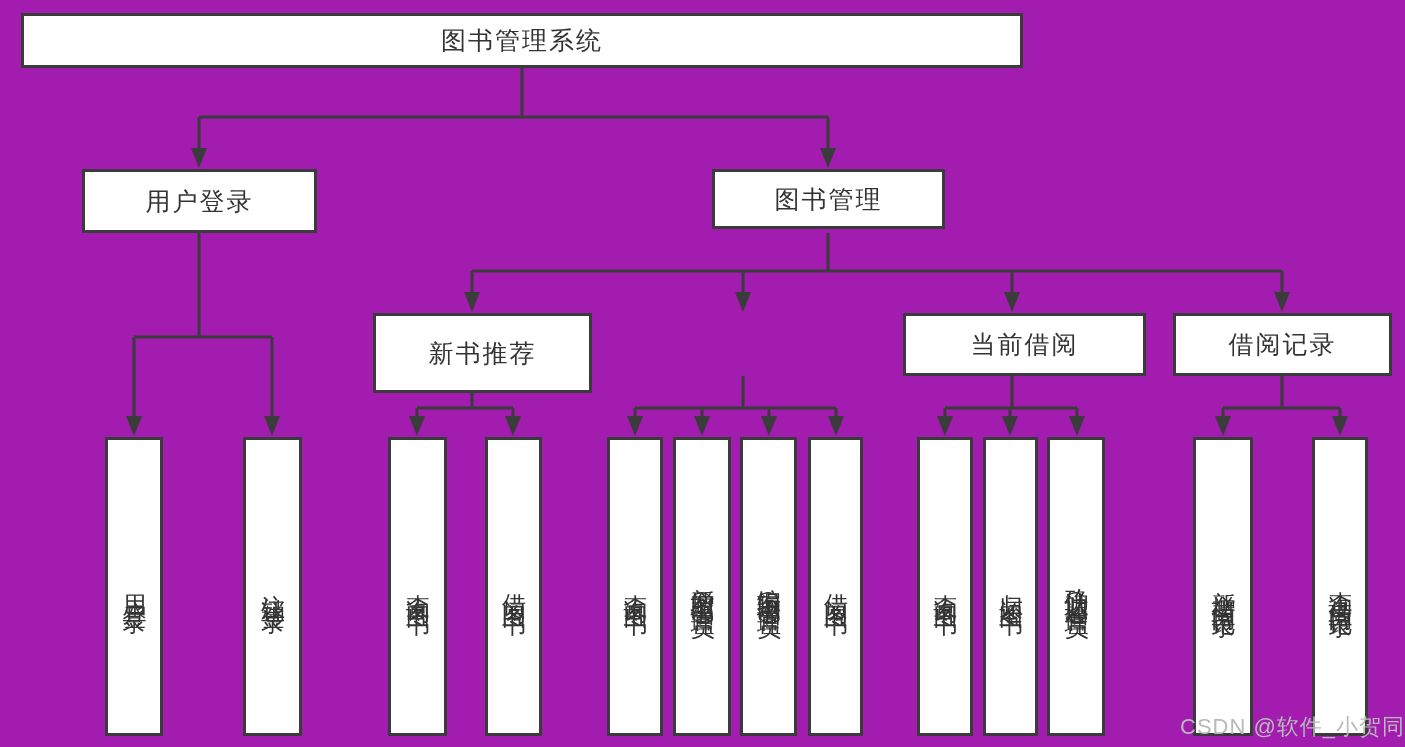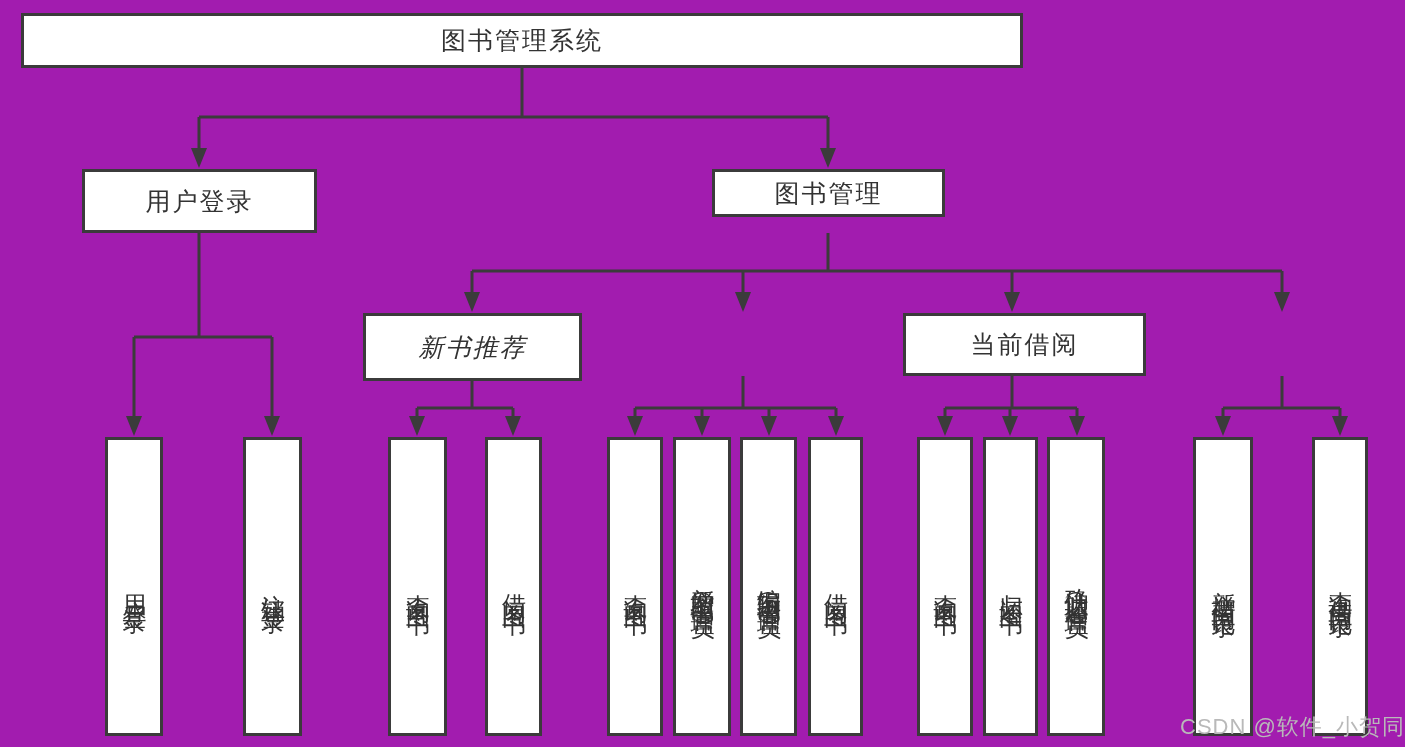--- a/index.html
+++ b/index.html
@@ -47,22 +47,22 @@
     font-size: 24px;
     letter-spacing: 6px;
     line-height: 1.2;
     color: #333333;
     z-index: 2;
     text-align: center;
   }
   
   .root        { left: 21px;   top: 13px;  width: 1002px; height: 55px; }
   .user-login  { left: 82px;   top: 169px; width: 235px;  height: 64px; }
-  .book-mgmt   { left: 712px;  top: 169px; width: 233px;  height: 48px; text-align: center; }
-  .rec         { left: 363px;  top: 313px; width: 219px;  height: 68px; font-style: italic; }
+  .book-mgmt   { left: 712px;  top: 169px; width: 233px;  height: 60px; text-align: center; }
+  .rec         { left: 373px;  top: 313px; width: 219px;  height: 80px; }
   .bb          { left: 633px;  top: 313px; width: 219px;  height: 63px; }
   .cb          { left: 903px;  top: 313px; width: 243px;  height: 63px; }
   .br          { left: 1173px; top: 313px; width: 219px;  height: 63px; }
   
   .leaf-ul     { left: 105px;  top: 437px; width: 58px; height: 299px; }
   .leaf-lo     { left: 243px;  top: 437px; width: 59px; height: 299px; }
   .leaf-rq     { left: 388px;  top: 437px; width: 59px; height: 299px; }
   .leaf-rb     { left: 485px;  top: 437px; width: 57px; height: 299px; }
   .leaf-bq     { left: 607px;  top: 437px; width: 56px; height: 299px; }
   .leaf-ba     { left: 673px;  top: 437px; width: 58px; height: 299px; letter-spacing: 4px; }
@@ -122,20 +122,21 @@
     </g>
   </svg>
 
   <div class="hbox root">图书管理系统</div>
 
   <div class="hbox user-login">用户登录</div>
   <div class="hbox book-mgmt">图书管理</div>
 
   <div class="hbox rec">新书推荐</div>
   <div class="hbox cb">当前借阅</div>
+  <div class="hbox br">借阅记录</div>
 
   <div class="vbox leaf-ul">用户登录</div>
   <div class="vbox leaf-lo">注销登录</div>
 
   <div class="vbox leaf-rq">查询图书</div>
   <div class="vbox leaf-rb">借阅图书</div>
 
   <div class="vbox leaf-bq">查询图书</div>
   <div class="vbox leaf-ba">新增图书（管理员）</div>
   <div class="vbox leaf-be">编辑图书（管理员）</div>

